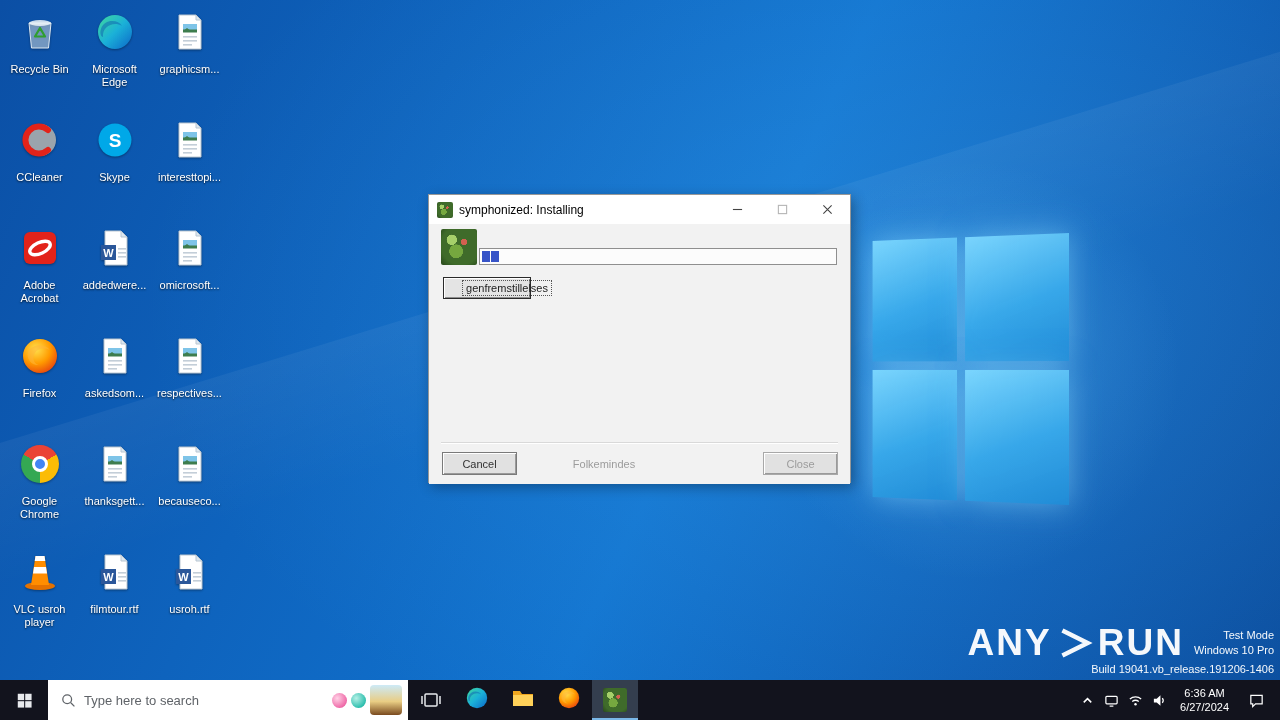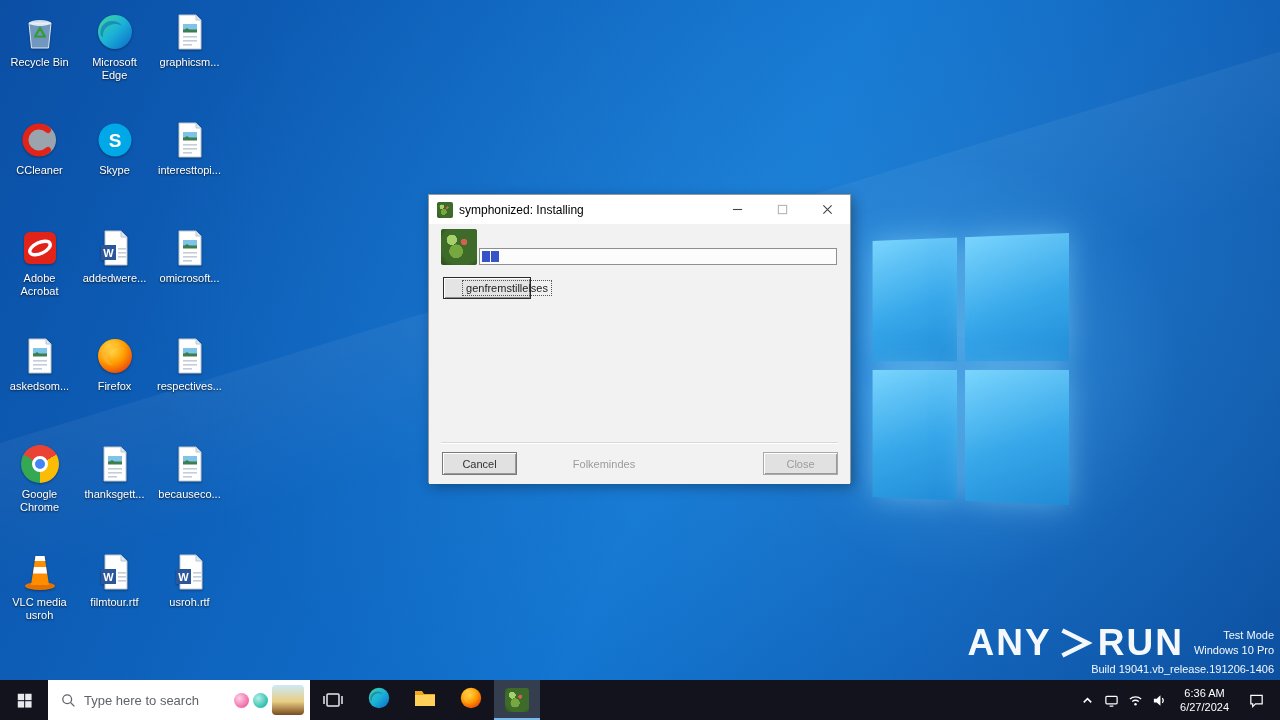--- a/index.html
+++ b/index.html
@@ -31,21 +31,21 @@
   .logo-glow { position:absolute; left:760px; top:160px; width:420px; height:420px; pointer-events:none;
     background:radial-gradient(closest-side, rgba(120,210,255,.25), rgba(0,0,0,0)); }
 
   
   .icon-grid { position:absolute; top:6px; left:2px; display:grid;
     grid-template-columns:repeat(3, 75px); grid-auto-rows:108px; }
   .dicon { display:flex; flex-direction:column; align-items:center; padding-top:5px; cursor:default; }
   .dicon-art { width:42px; height:42px; display:flex; align-items:center; justify-content:center;
     filter:drop-shadow(0 1px 1px rgba(0,0,0,.35)); }
   .dicon-art svg { width:40px; height:40px; }
-  .dicon-label { margin-top:3px; max-width:72px; text-align:center; font-size:11px; line-height:13px;
+  .dicon-label { margin-top:10px; max-width:72px; text-align:center; font-size:11px; line-height:13px;
     color:#fff; text-shadow:0 1px 2px rgba(0,0,0,.75); }
 
   .chrome-ring { width:38px; height:38px; border-radius:50%;
     background:conic-gradient(from -60deg, #ea4335 0 120deg, #fbbc05 0 240deg, #34a853 0 360deg);
     display:flex; align-items:center; justify-content:center; }
   .chrome-hub { width:16px; height:16px; border-radius:50%; background:#4285f4; border:3px solid #fff; }
 
   .photo { border-radius:2px;
     background:
       radial-gradient(circle at 30% 30%, #a6d06a 0 14%, rgba(0,0,0,0) 15%),
@@ -92,21 +92,21 @@
   .wm-brand { display:flex; align-items:center; gap:5px; font-size:37px; font-weight:600;
     letter-spacing:2px; line-height:1; }
   .wm-col { text-align:right; font-size:11px; line-height:15px; }
   .wm-build { font-size:11px; line-height:15px; margin-top:1px; }
 
   
   .taskbar { position:absolute; left:0; right:0; bottom:0; height:40px; background:#12131d;
     display:flex; align-items:stretch; z-index:10; color:#fff; }
   .tb-start { width:48px; display:flex; align-items:center; justify-content:center; }
   .tb-start svg { width:17px; height:17px; }
-  .tb-search { width:262px; background:#fff; display:flex; align-items:center; padding:0 6px 0 12px; gap:8px; }
+  .tb-search { width:360px; background:#fff; display:flex; align-items:center; padding:0 6px 0 12px; gap:8px; }
   .tb-search svg { width:16px; height:16px; flex:0 0 auto; }
   .tb-search input { flex:1; min-width:0; border:none; outline:none; background:transparent;
     font-size:13px; color:#333; font-family:"Liberation Sans", sans-serif; }
   .tb-search input::placeholder { color:#5f6368; opacity:1; }
   .doodles { display:flex; align-items:center; gap:4px; }
   .doodle-1 { width:15px; height:15px; border-radius:50%;
     background:radial-gradient(circle at 35% 35%, #ffd2e6, #ef6aa8 70%, #c23a7e); }
   .doodle-2 { width:15px; height:15px; border-radius:50%;
     background:radial-gradient(circle at 35% 35%, #b5f0e6, #2fbfae 70%, #168a7c); }
   .doodle-3 { width:32px; height:30px; border-radius:4px;
@@ -247,35 +247,20 @@
             <rect x="13" y="24" width="14" height="1.6" fill="#c3ced8"></rect>
             <rect x="13" y="28" width="14" height="1.6" fill="#c3ced8"></rect>
             <rect x="13" y="32" width="9" height="1.6" fill="#c3ced8"></rect>
           </svg>
         </div>
         <div class="dicon-label">omicrosoft...</div>
       </div>
       <div class="dicon">
         <div class="dicon-art">
           <svg viewBox="0 0 40 40">
-            <path d="M9 3 h17 l5 5 v29 h-22 z" fill="#fff" stroke="#b9c6d2"></path>
-            <path d="M26 3 l5 5 h-5 z" fill="#dce7f0" stroke="#b9c6d2"></path>
-            <rect x="13" y="12" width="14" height="7" fill="#7ec4e8"></rect>
-            <path d="M13 19 l4 -3 l4 3 z" fill="#3e7d4e"></path>
-            <rect x="13" y="17.5" width="14" height="3" fill="#3e7d4e"></rect>
-            <rect x="13" y="24" width="14" height="1.6" fill="#c3ced8"></rect>
-            <rect x="13" y="28" width="14" height="1.6" fill="#c3ced8"></rect>
-            <rect x="13" y="32" width="9" height="1.6" fill="#c3ced8"></rect>
-          </svg>
-        </div>
-        <div class="dicon-label">askedsom...</div>
-      </div>
-      <div class="dicon">
-        <div class="dicon-art">
-          <svg viewBox="0 0 40 40">
             <defs>
               <radialGradient id="fg" cx=".38" cy=".3" r=".95">
                 <stop offset="0" stop-color="#ffe14d"></stop>
                 <stop offset=".45" stop-color="#ff9a00"></stop>
                 <stop offset=".8" stop-color="#e8450e"></stop>
                 <stop offset="1" stop-color="#b5121b"></stop>
               </radialGradient>
             </defs>
             <circle cx="20" cy="20" r="17" fill="url(#fg)"></circle>
             <path d="M8 16 c4 -8 16 -9 22 -2 c-7 -3 -14 -1 -16 5 c-2 5 1 9 5 10 c-7 1 -13 -6 -11 -13z" fill="#ffb53a" opacity=".55"></path>
@@ -289,20 +274,35 @@
             <path d="M9 3 h17 l5 5 v29 h-22 z" fill="#fff" stroke="#b9c6d2"></path>
             <path d="M26 3 l5 5 h-5 z" fill="#dce7f0" stroke="#b9c6d2"></path>
             <rect x="13" y="12" width="14" height="7" fill="#7ec4e8"></rect>
             <path d="M13 19 l4 -3 l4 3 z" fill="#3e7d4e"></path>
             <rect x="13" y="17.5" width="14" height="3" fill="#3e7d4e"></rect>
             <rect x="13" y="24" width="14" height="1.6" fill="#c3ced8"></rect>
             <rect x="13" y="28" width="14" height="1.6" fill="#c3ced8"></rect>
             <rect x="13" y="32" width="9" height="1.6" fill="#c3ced8"></rect>
           </svg>
         </div>
+        <div class="dicon-label">askedsom...</div>
+      </div>
+      <div class="dicon">
+        <div class="dicon-art">
+          <svg viewBox="0 0 40 40">
+            <path d="M9 3 h17 l5 5 v29 h-22 z" fill="#fff" stroke="#b9c6d2"></path>
+            <path d="M26 3 l5 5 h-5 z" fill="#dce7f0" stroke="#b9c6d2"></path>
+            <rect x="13" y="12" width="14" height="7" fill="#7ec4e8"></rect>
+            <path d="M13 19 l4 -3 l4 3 z" fill="#3e7d4e"></path>
+            <rect x="13" y="17.5" width="14" height="3" fill="#3e7d4e"></rect>
+            <rect x="13" y="24" width="14" height="1.6" fill="#c3ced8"></rect>
+            <rect x="13" y="28" width="14" height="1.6" fill="#c3ced8"></rect>
+            <rect x="13" y="32" width="9" height="1.6" fill="#c3ced8"></rect>
+          </svg>
+        </div>
         <div class="dicon-label">respectives...</div>
       </div>
       <div class="dicon">
         <div class="dicon-art">
           <span class="chrome-ring">
             <span class="chrome-hub"></span>
           </span>
         </div>
         <div class="dicon-label">Google Chrome</div>
       </div>
@@ -338,21 +338,21 @@
       </div>
       <div class="dicon">
         <div class="dicon-art">
           <svg viewBox="0 0 40 40">
             <ellipse cx="20" cy="34" rx="15" ry="4" fill="#e57200"></ellipse>
             <path d="M15.5 4 h9 l4.5 29 h-18 z" fill="#ff8d00"></path>
             <path d="M14 15 h12 l1 6.5 h-14 z" fill="#fff"></path>
             <path d="M15.5 4 h9 l.8 5 h-10.6 z" fill="#fff"></path>
           </svg>
         </div>
-        <div class="dicon-label">VLC media usroh</div>
+        <div class="dicon-label">VLC usroh player</div>
       </div>
       <div class="dicon">
         <div class="dicon-art">
           <svg viewBox="0 0 40 40">
             <path d="M10 3 h16 l6 6 v28 h-22 z" fill="#fff" stroke="#b9c6d2"></path>
             <path d="M26 3 l6 6 h-6 z" fill="#dce7f0" stroke="#b9c6d2"></path>
             <rect x="6" y="17" width="15" height="15" fill="#2b579a"></rect>
             <text x="13.5" y="28.5" font-size="11" font-weight="bold" fill="#fff" text-anchor="middle" font-family="Liberation Sans, sans-serif">W</text>
             <rect x="23" y="20" width="8" height="1.6" fill="#c3ced8"></rect>
             <rect x="23" y="24" width="8" height="1.6" fill="#c3ced8"></rect>

